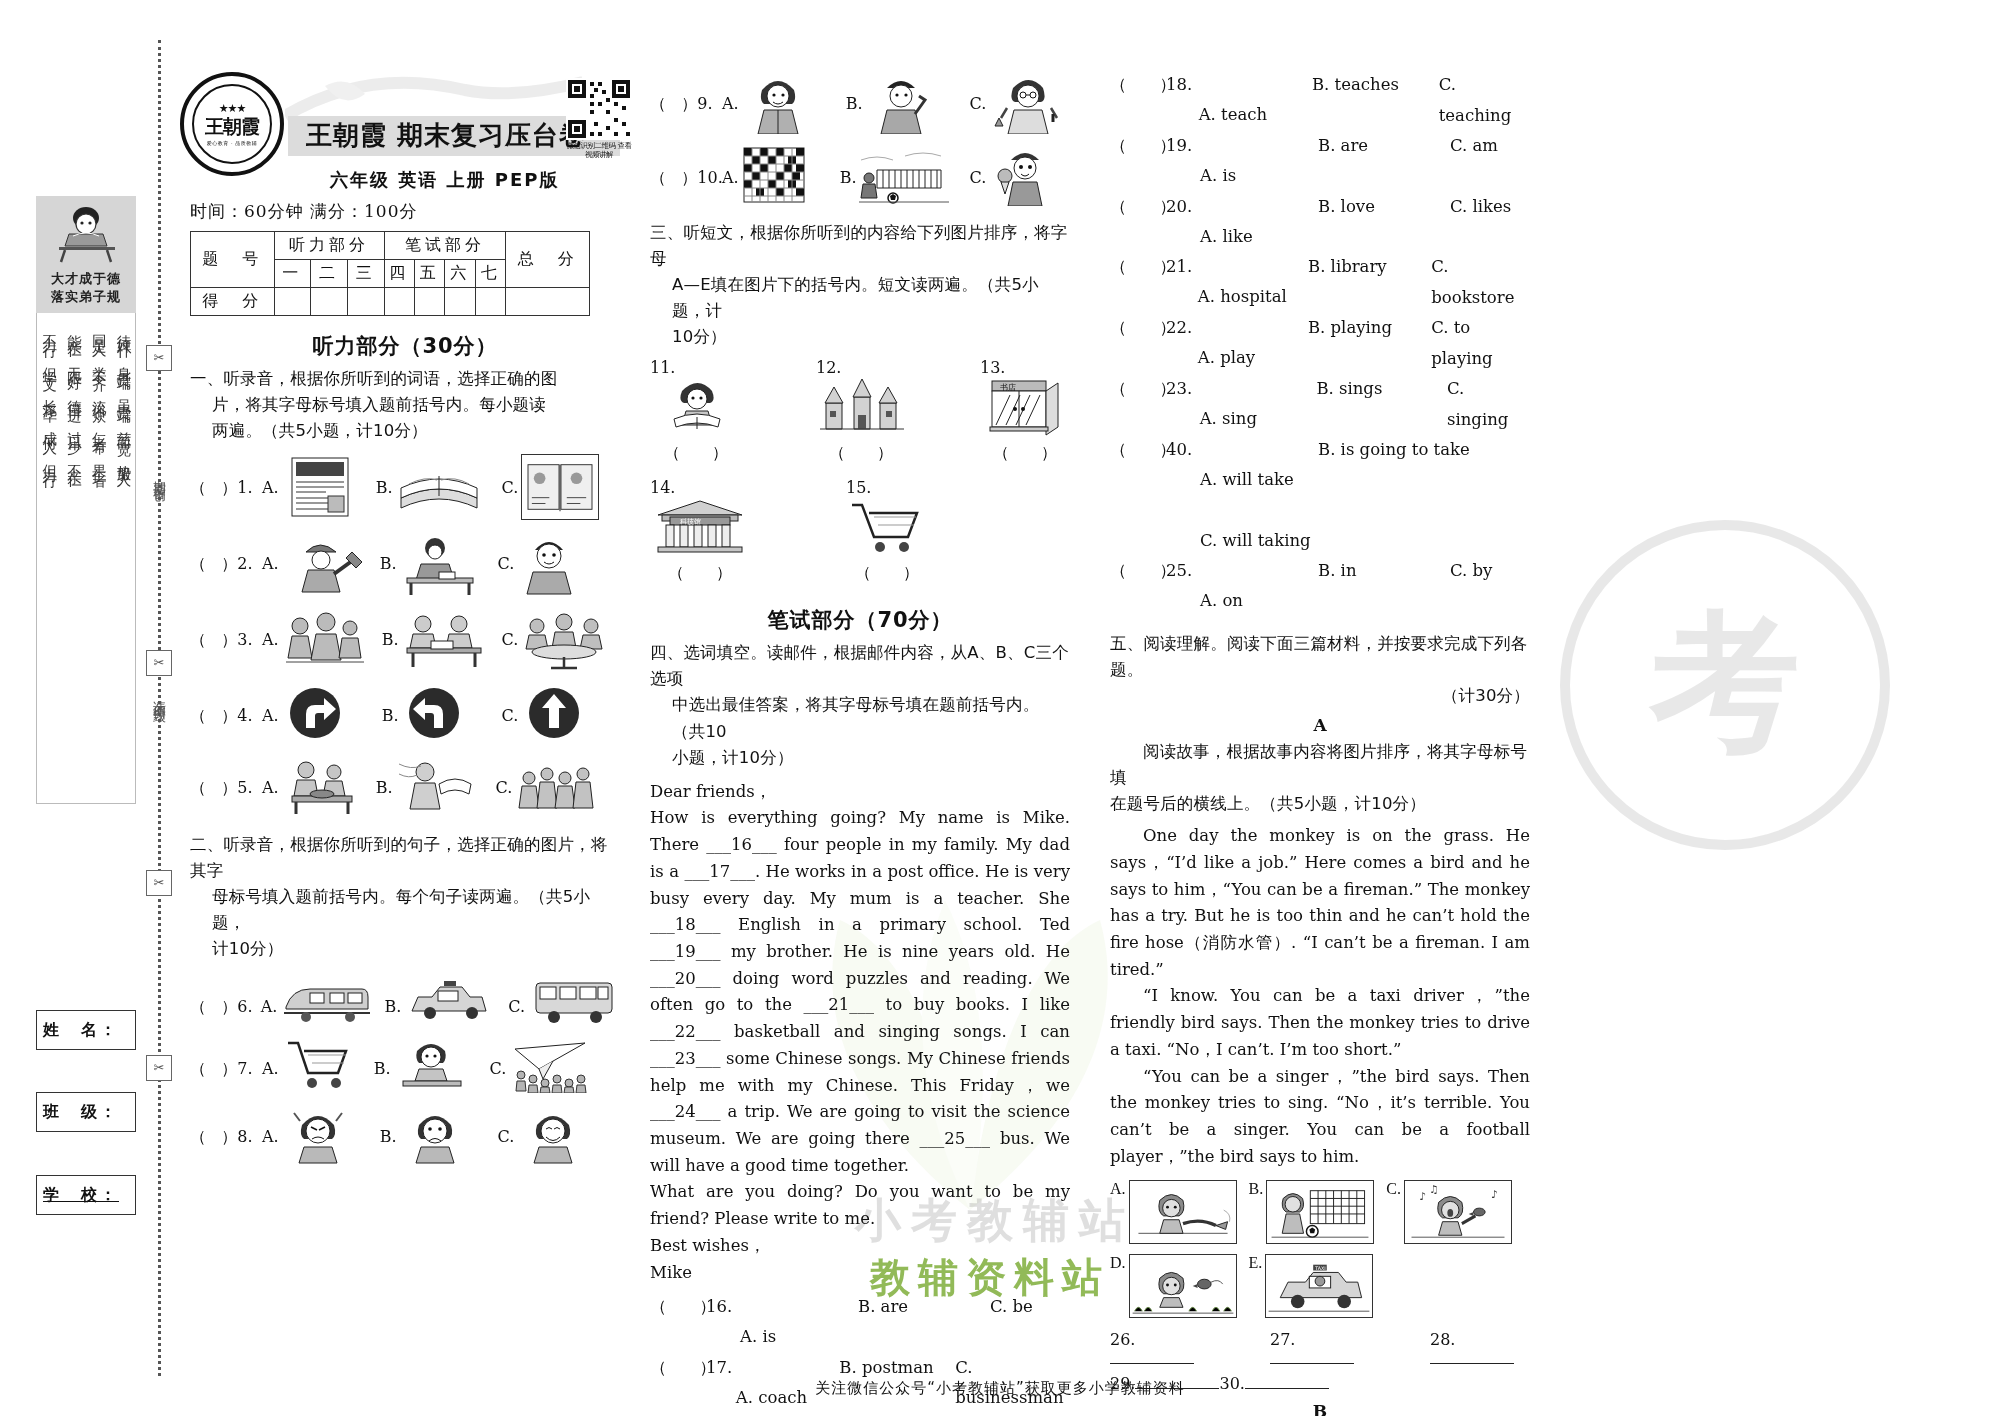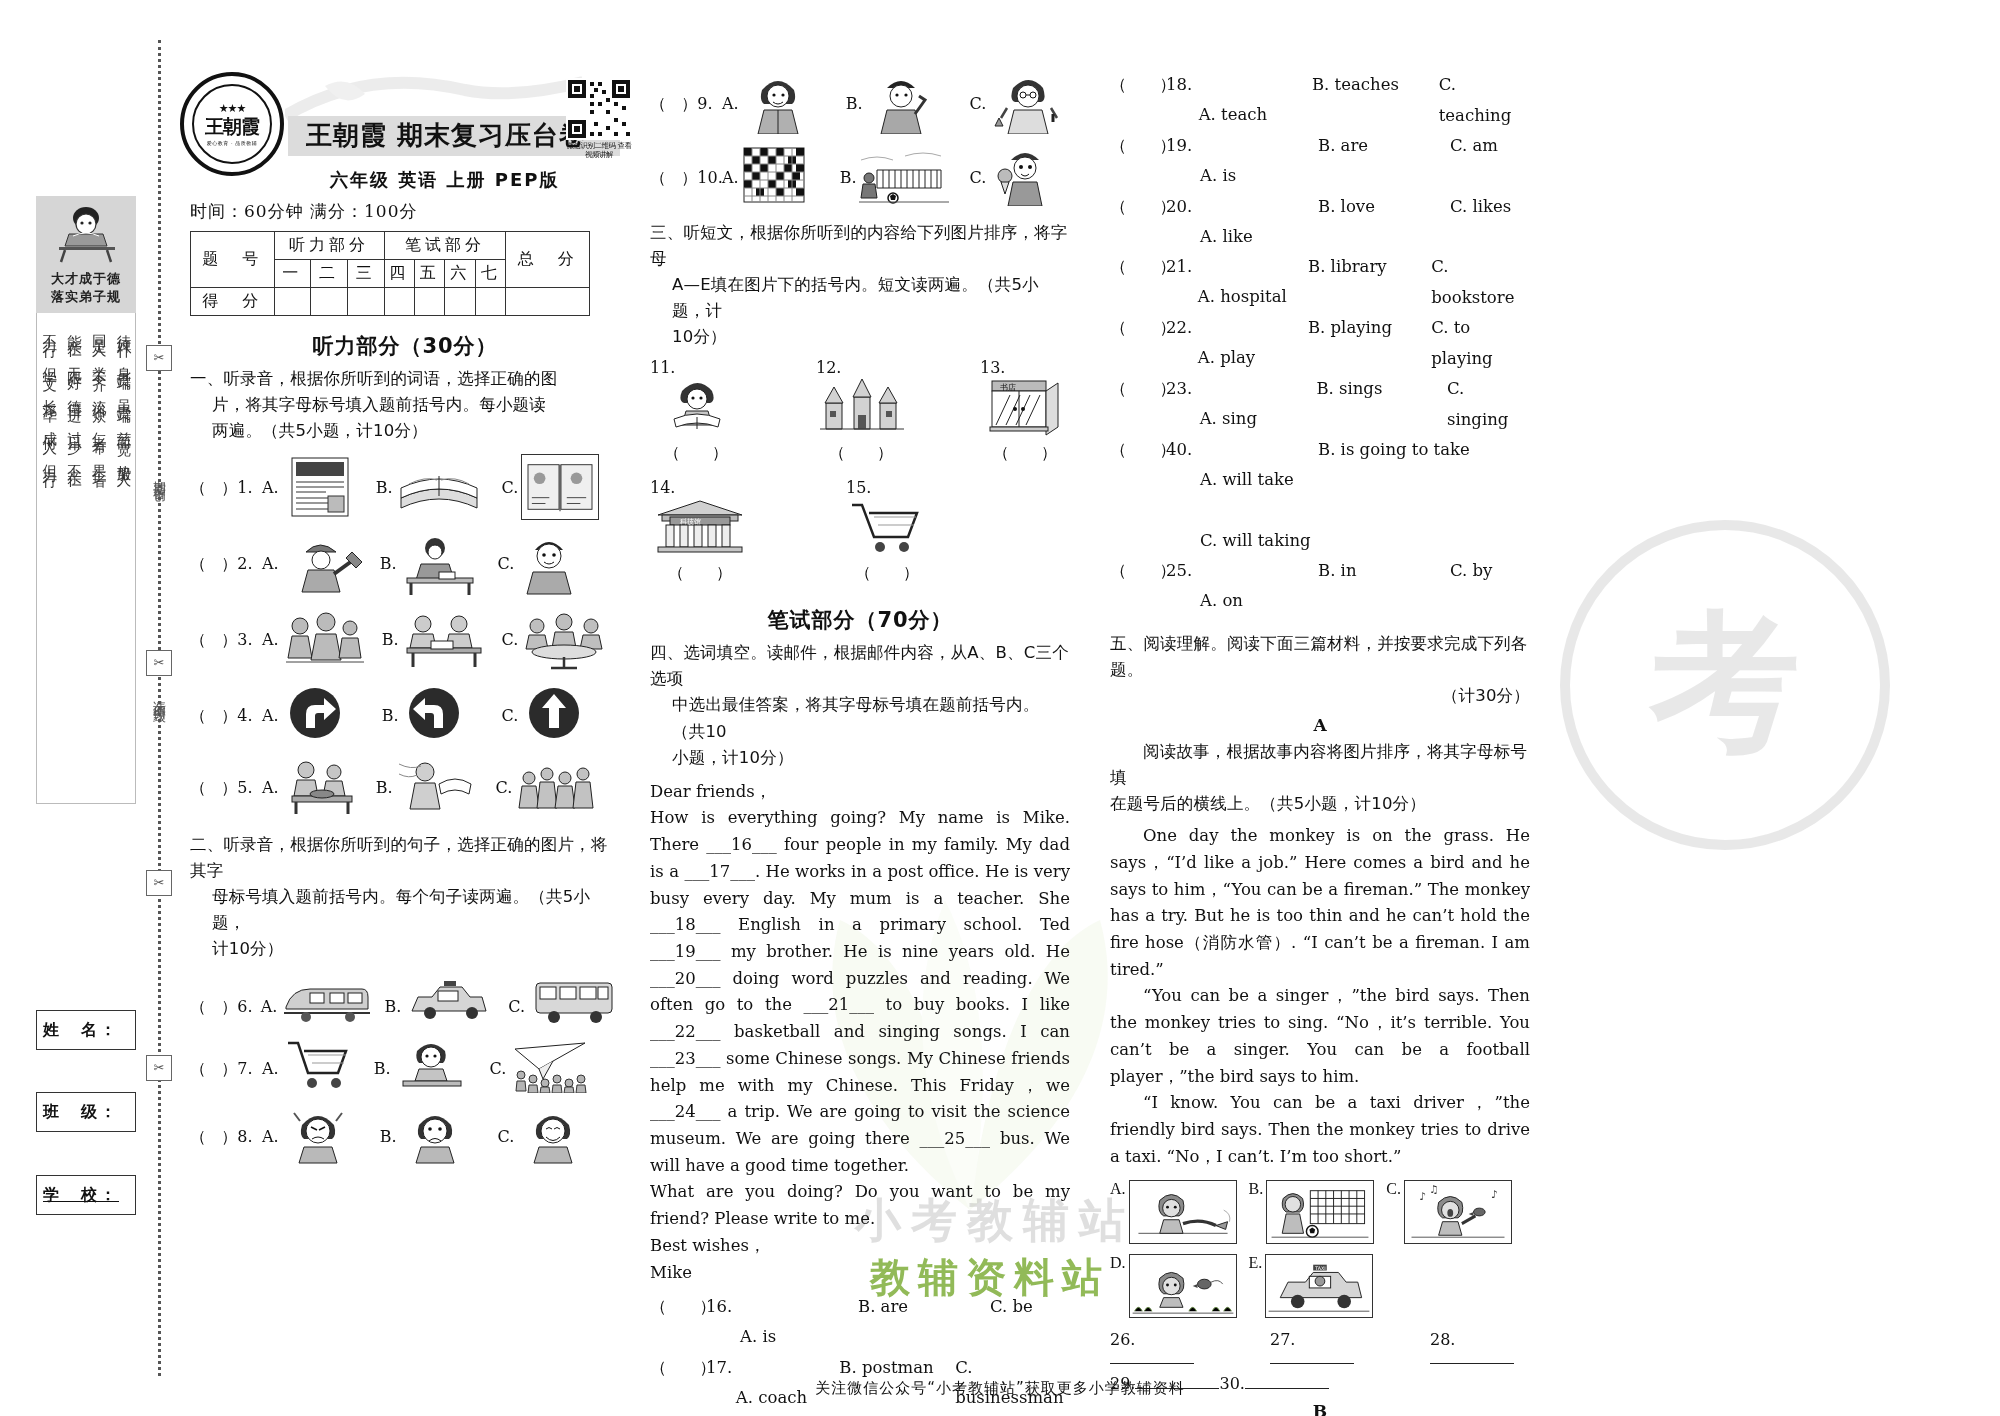--- a/index.html
+++ b/index.html
@@ -1038,22 +1038,22 @@
 
     <div class="centerlabel">A</div>
 
     <div class="instr">
       <span style="display:block; text-indent:2em;">阅读故事，根据故事内容将图片排序，将其字母标号填</span>
       <span style="display:block;">在题号后的横线上。（共5小题，计10分）</span>
     </div>
 
     <div class="bodytext" style="margin-top:6px;">
       <p class="indent">One day the monkey is on the grass. He says，“I’d like a job.” Here comes a bird and he says to him，“You can be a fireman.” The monkey has a try. But he is too thin and he can’t hold the fire hose（消防水管）. “I can’t be a fireman. I am tired.”</p>
+      <p class="indent">“I know. You can be a taxi driver，”the friendly bird says. Then the monkey tries to drive a taxi. “No，I can’t. I’m too short.”</p>
       <p class="indent">“You can be a singer，”the bird says. Then the monkey tries to sing. “No，it’s terrible. You can’t be a singer. You can be a football player，”the bird says to him.</p>
-      <p class="indent">“I know. You can be a taxi driver，”the friendly bird says. Then the monkey tries to drive a taxi. “No，I can’t. I’m too short.”</p>
     </div>
 
     <div style="display:flex; gap:12px; margin-top:10px;">
       <div style="display:flex; align-items:flex-start;">
         <span style="font-size:16px; margin-right:3px;">A.</span>
         <svg class="pic framed" width="108" height="64" viewBox="0 0 108 64">
           <rect width="108" height="64" fill="#fff"></rect>
           <path d="M8 54 h92" stroke="#555"></path>
           <path d="M30 20 q12 -12 24 0 q3 12 -4 16 h-16 q-7 -4 -4 -16 z" fill="#8a8a8a" stroke="#222"></path>
           <circle cx="42" cy="28" r="9" fill="#e0e0e0" stroke="#222"></circle>

